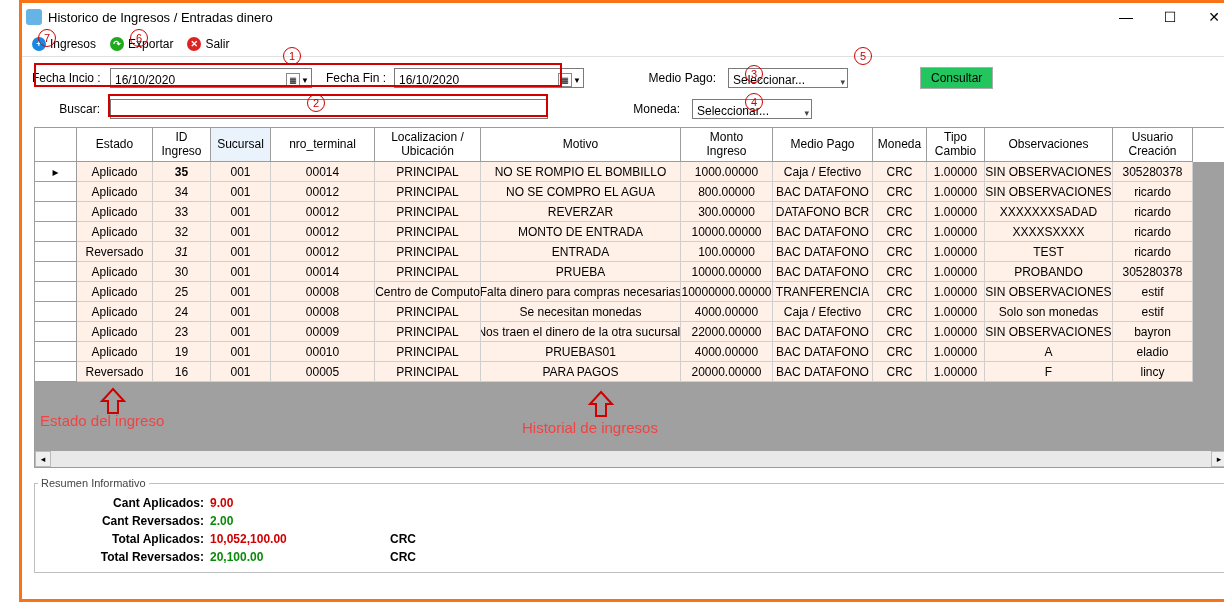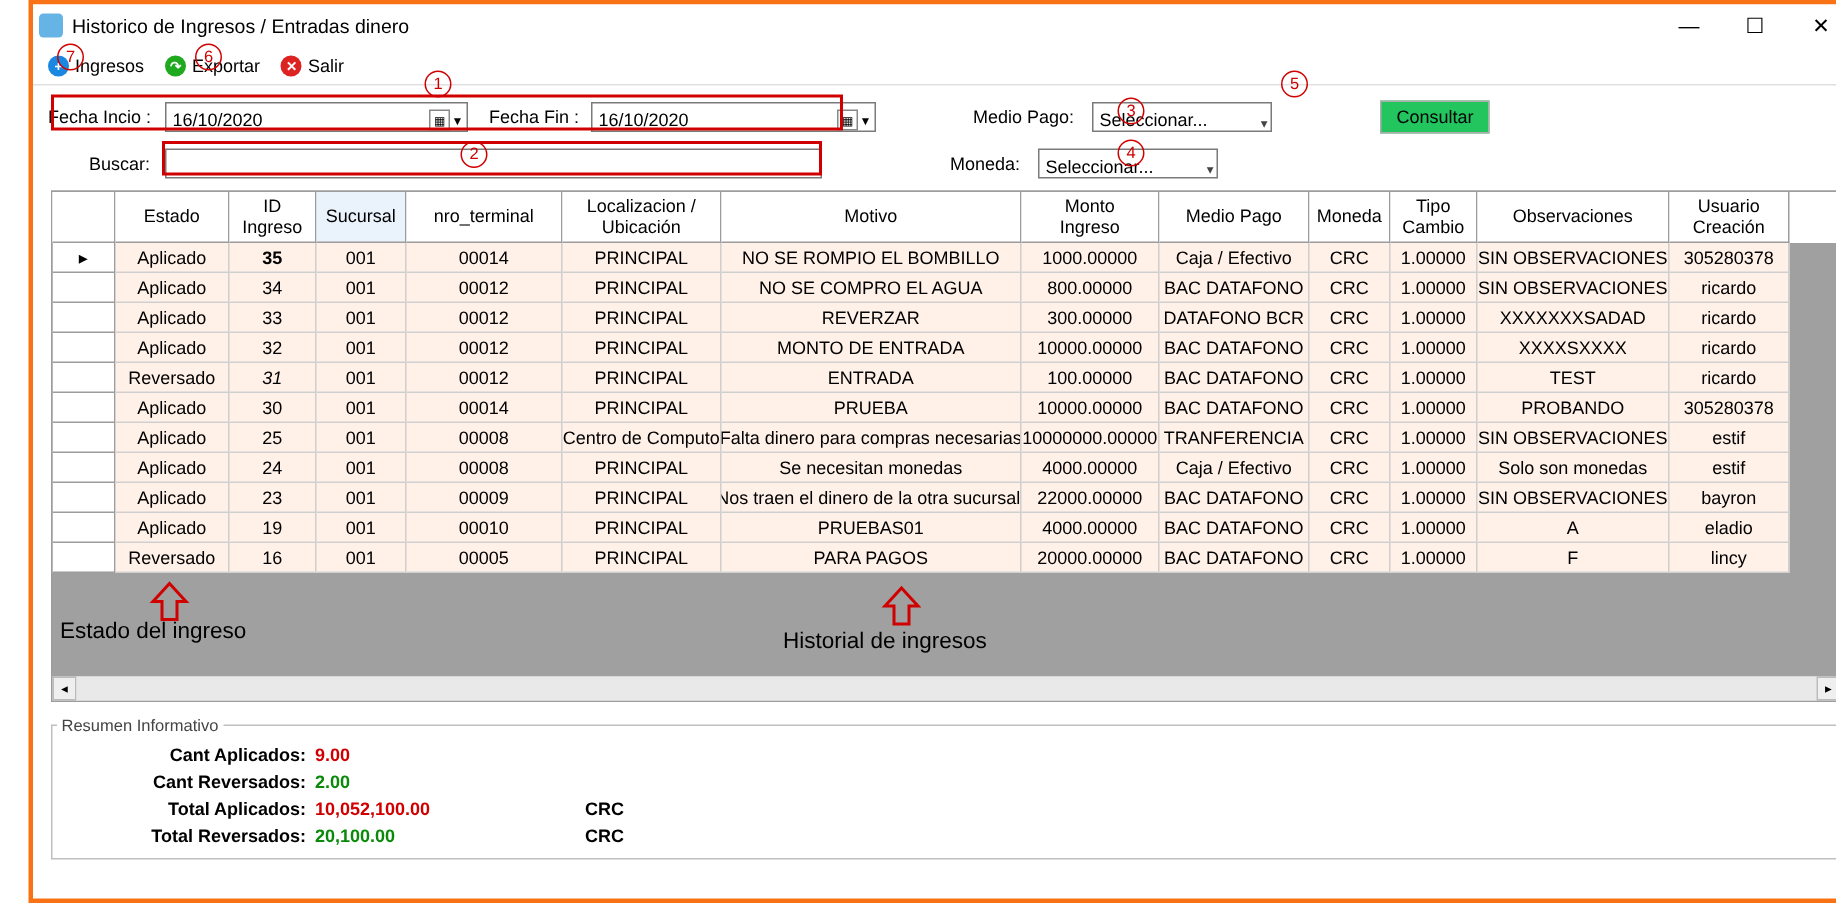--- a/index.html
+++ b/index.html
@@ -145,21 +145,21 @@
     width: 42px; height:34px; flex-shrink:0;
   }
   .grid-hscroll {
     height: 16px;
     background: #efefef;
     display:flex; align-items:center;
   }
   .grid-hscroll .arrow { width:16px;height:16px;border:1px solid #bbb;display:flex;align-items:center;justify-content:center;font-size:9px;}
   .grid-hscroll .track { flex:1; background:#e9e9e9; height:16px;}
   
-  .annot { position: absolute; color: #000000; font-weight: 500; pointer-events: none;}
+  .annot { position: absolute; color: #ef4444; font-weight: 500; pointer-events: none;}
   .circle {
     position: absolute;
     width: 18px; height: 18px; border: 1.5px solid #d00000; border-radius: 50%;
     color: #d00000; font-size: 11px; display:flex;align-items:center;justify-content:center;
     pointer-events:none;
   }
   .redbox { position:absolute; border:2px solid #d00000; pointer-events:none;}
   .resume {
     margin: 8px 12px 4px 12px;
     position: relative;

